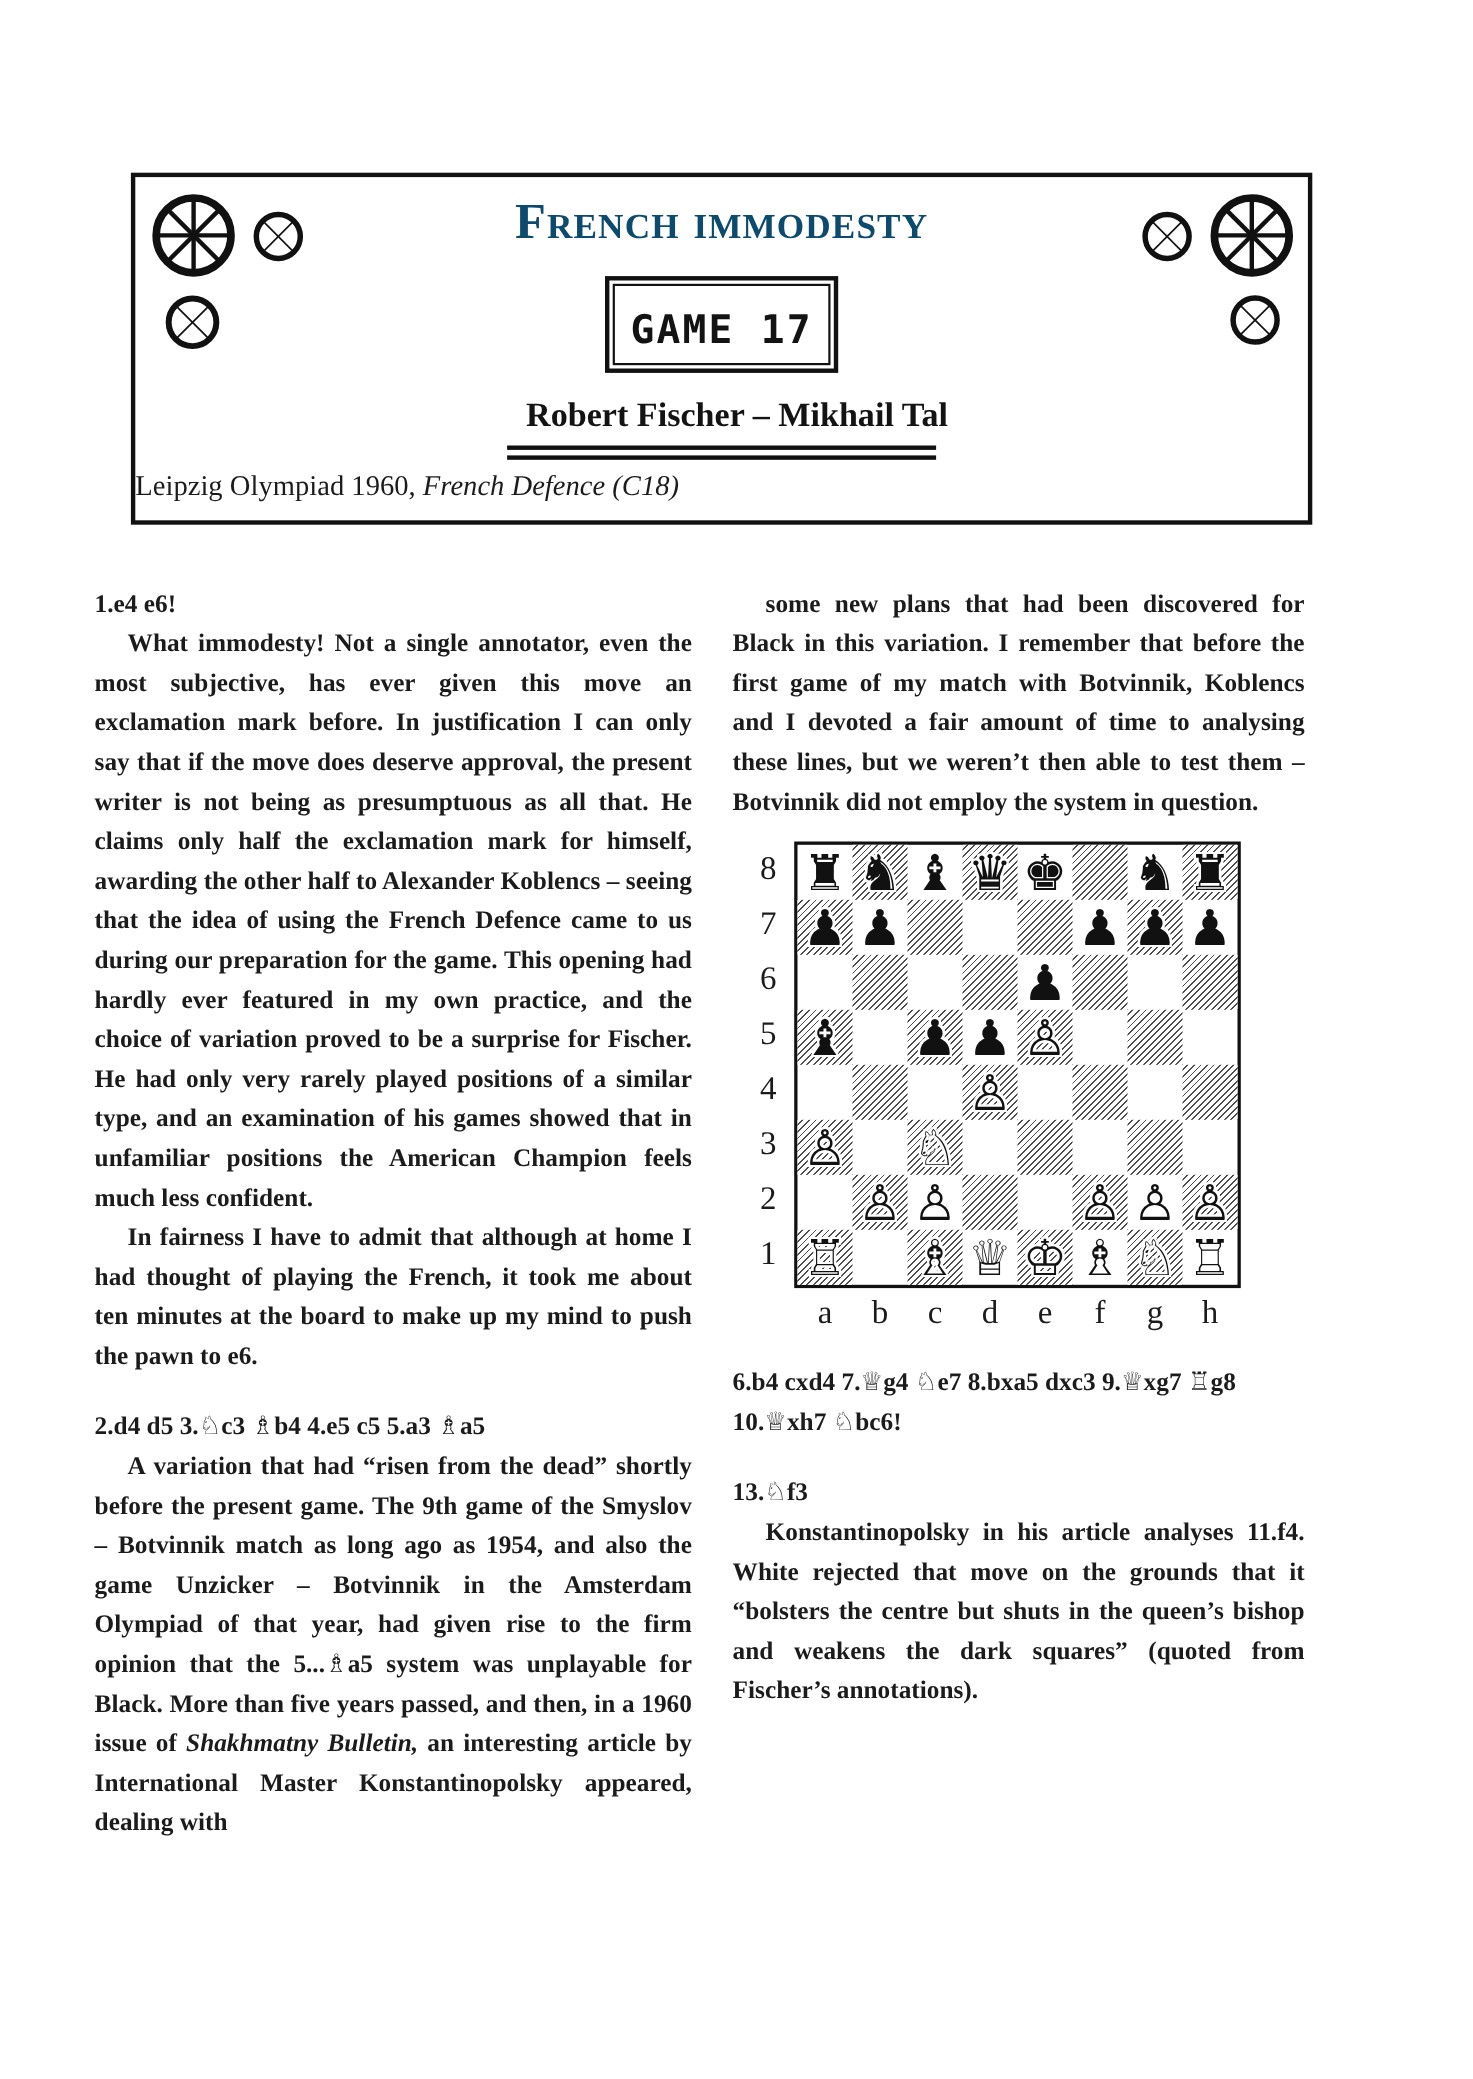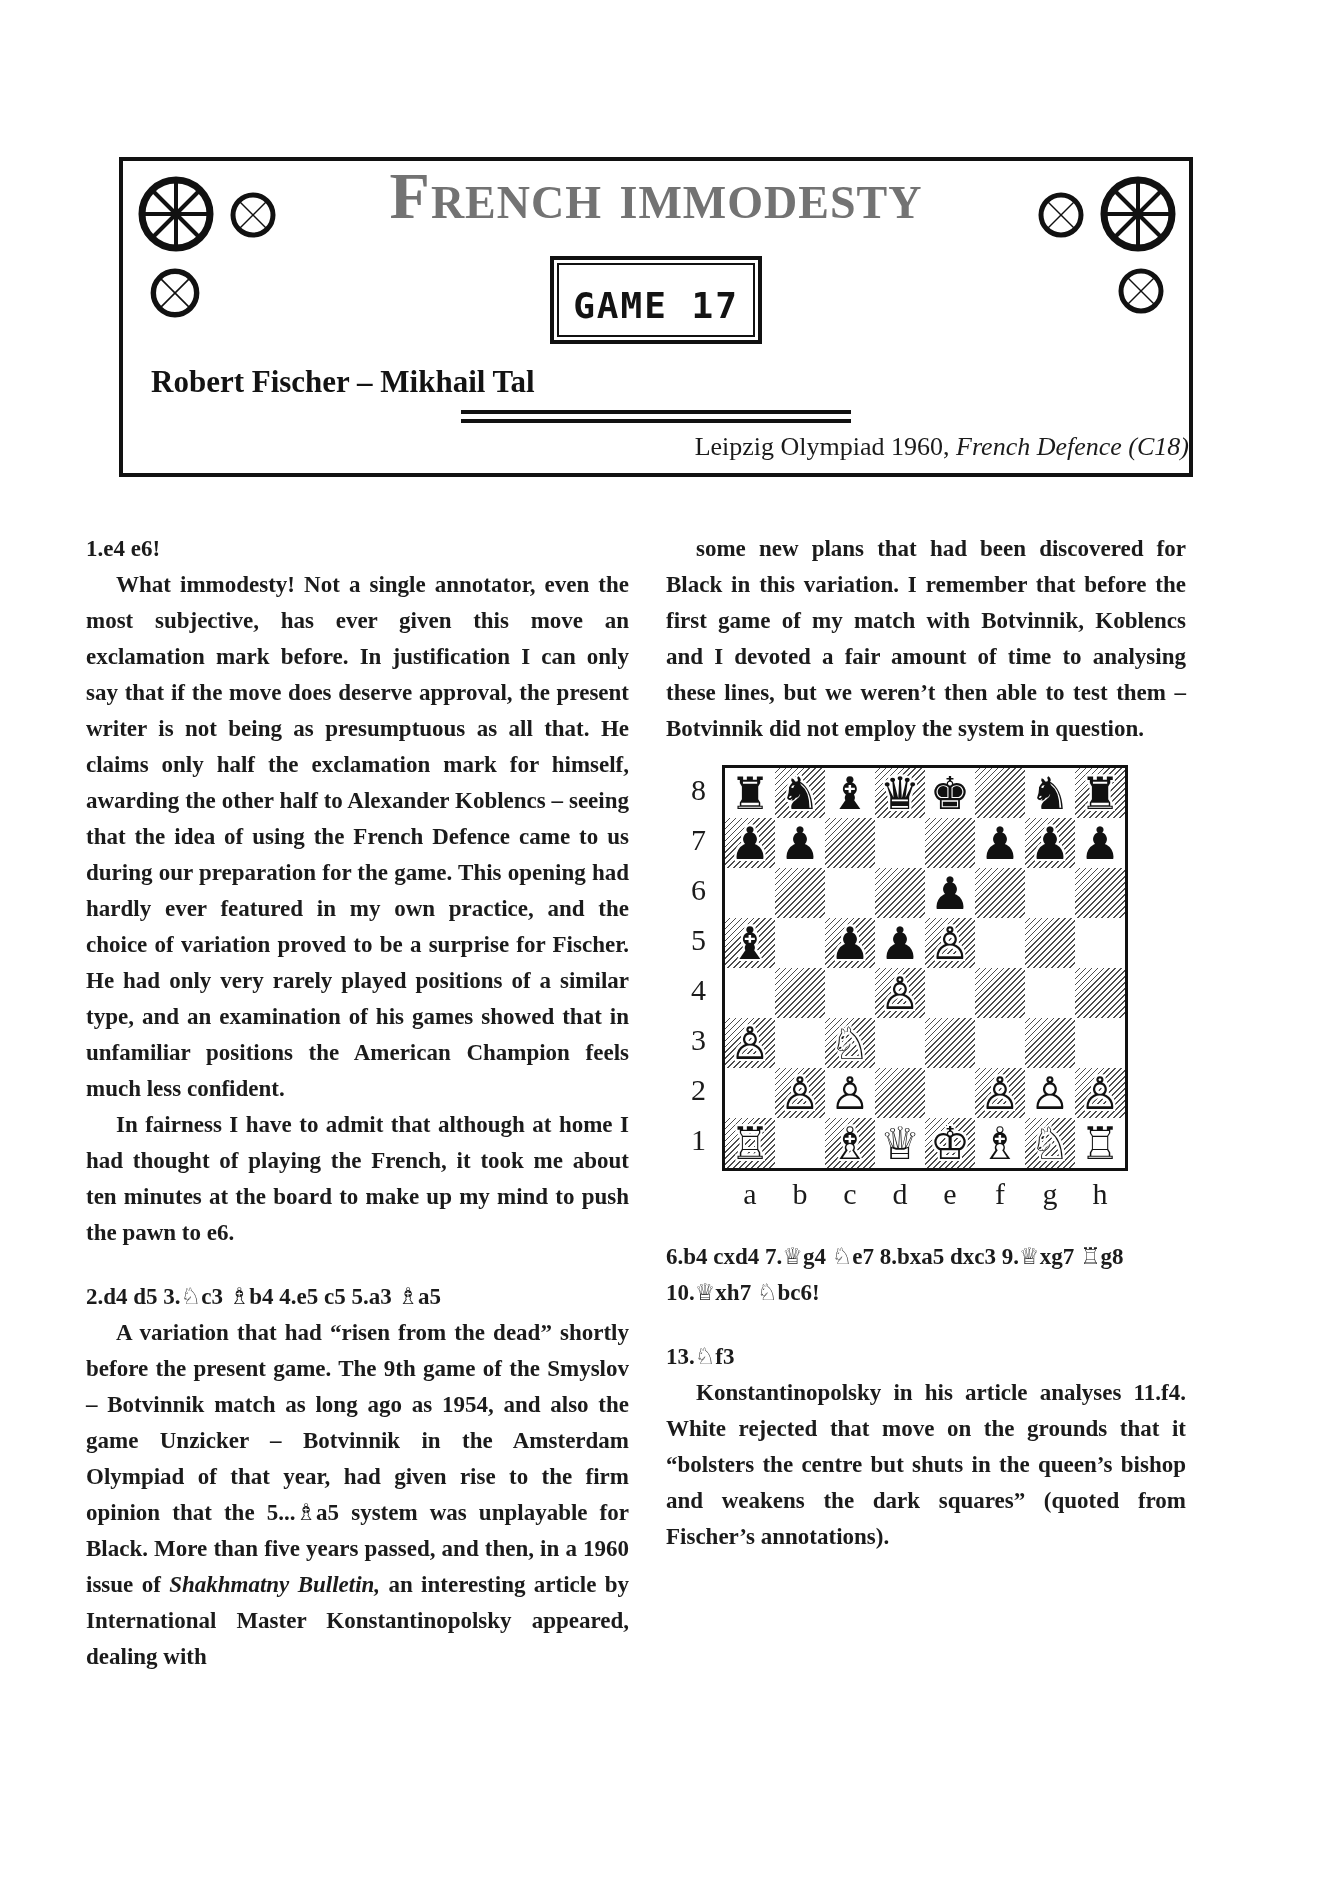--- a/index.html
+++ b/index.html
@@ -22,62 +22,64 @@
   }
   .ornament { position: absolute; }
   .orn-wheel-left  { left: 14px;  top: 14px;  }
   .orn-x-left      { left: 106px; top: 30px;  }
   .orn-x-lower-left{ left: 26px;  top: 106px; }
   .orn-x-right     { left: 914px; top: 30px;  }
   .orn-wheel-right { left: 976px; top: 14px;  }
   .orn-x-lower-right{ left: 994px; top: 106px; }
 
   .title {
+    margin-top: 16px;
     text-align: center;
-    font-size: 66px;
+    font-size: 46px;
     font-weight: bold;
     font-variant: small-caps;
     letter-spacing: 1px;
     line-height: 1.05;
-    color: #737373;
+    color: #0c4a6e;
   }
   .game-box {
     width: 198px;
     margin: 26px auto 0 auto;
     border: 4px solid #111;
     padding: 3px;
   }
   .game-box-inner {
     border: 2px solid #111;
     text-align: center;
     font-family: "DejaVu Sans Mono", monospace;
     font-weight: bold;
     font-size: 36px;
     letter-spacing: 2px;
     padding: 20px 0 9px 0;
     color: #131313;
   }
   .players {
     margin-top: 20px;
+    text-align: center;
     font-size: 31px;
     font-weight: bold;
     color: #131313;
     padding-left: 28px;
   }
   .double-rule {
     width: 390px;
     height: 5px;
     margin: 10px auto 0 auto;
     border-top: 4px solid #111;
     border-bottom: 4px solid #111;
     box-sizing: content-box;
   }
   .event-line {
     margin-top: 9px;
-    text-align: right;
+    text-align: left;
     font-size: 26px;
   }
   .italic { font-style: italic; }
 
   
   .columns {
     position: absolute;
     left: 86px; top: 531px;
     width: 1100px;
     display: flex;

